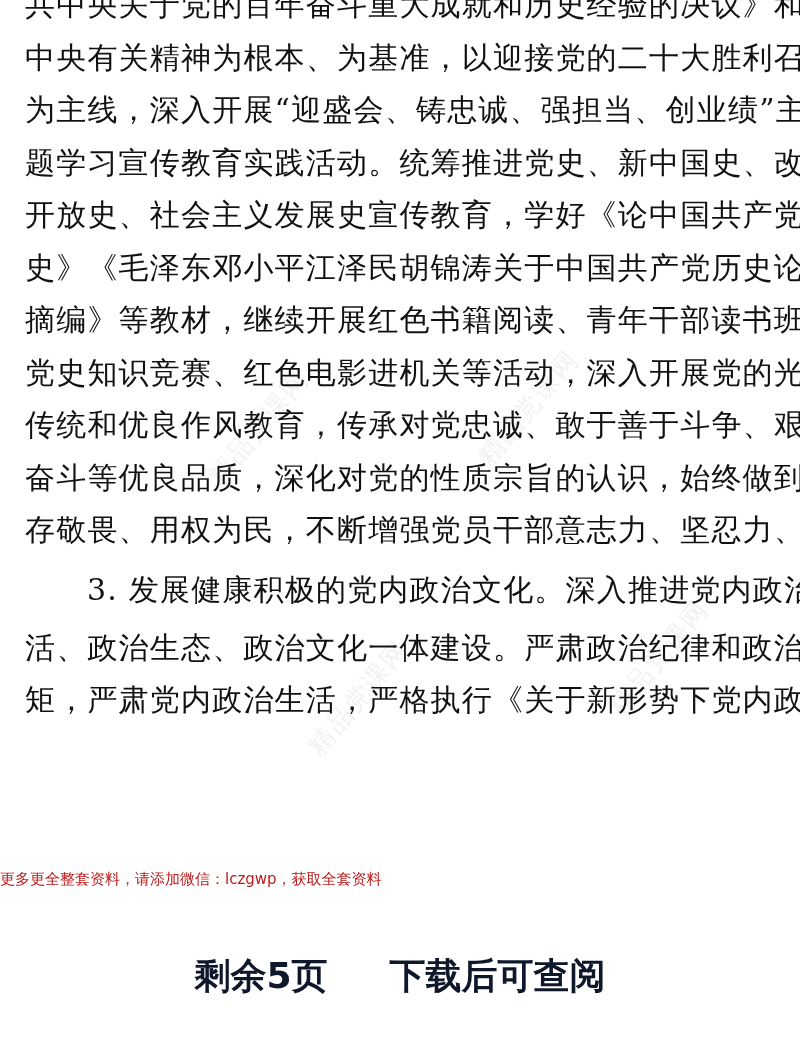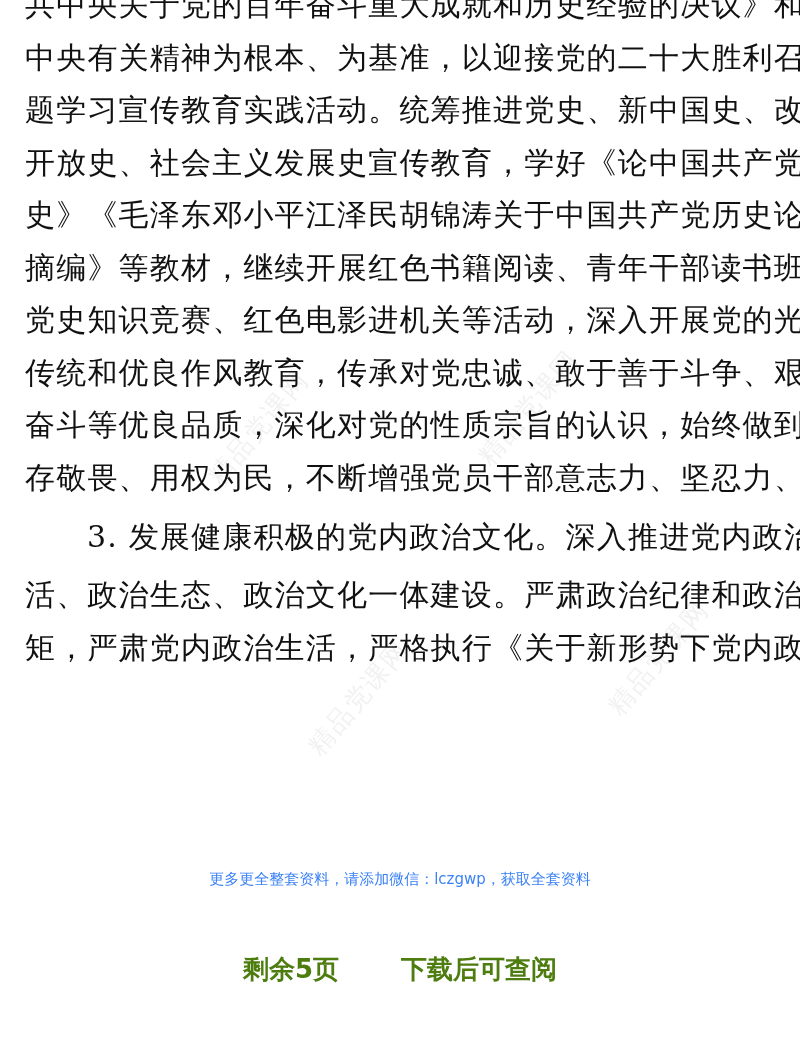--- a/index.html
+++ b/index.html
@@ -56,35 +56,35 @@
     transform-origin: left top;
     white-space: nowrap;
     pointer-events: none;
     letter-spacing: 2px;
   }
   .footer-note {
     position: absolute;
     left: 0;
     top: 870px;
     width: 800px;
-    text-align: center;
+    text-align: left;
     font-family: "DejaVu Sans", "Liberation Sans", sans-serif;
     font-size: 15px;
-    color: #3b82f6;
+    color: #b91c1c;
   }
   .remaining {
     position: absolute;
     left: 0;
     top: 952px;
     width: 800px;
     text-align: center;
     font-family: "DejaVu Sans", "Liberation Sans", sans-serif;
-    font-size: 26px;
+    font-size: 36px;
     font-weight: bold;
-    color: #4d7c0f;
+    color: #0f172a;
   }
   .remaining span {
     display: inline-block;
   }
   .remaining .gap {
     width: 62px;
   }
 </style>
 </head>
 <body>
@@ -92,20 +92,21 @@
 <div class="page">
 
   <div class="watermark" style="left:200px; top:470px;">精品党课网</div>
   <div class="watermark" style="left:470px; top:450px;">精品党课网</div>
   <div class="watermark" style="left:300px; top:740px;">精品党课网</div>
   <div class="watermark" style="left:600px; top:700px;">精品党课网</div>
 
   <div class="text-block">
     <div class="line">共中央关于党的百年奋斗重大成就和历史经验的决议》和党</div>
     <div class="line">中央有关精神为根本、为基准，以迎接党的二十大胜利召开</div>
+    <div class="line">为主线，深入开展“迎盛会、铸忠诚、强担当、创业绩”主</div>
     <div class="line">题学习宣传教育实践活动。统筹推进党史、新中国史、改革</div>
     <div class="line">开放史、社会主义发展史宣传教育，学好《论中国共产党历</div>
     <div class="line">史》《毛泽东邓小平江泽民胡锦涛关于中国共产党历史论述</div>
     <div class="line">摘编》等教材，继续开展红色书籍阅读、青年干部读书班、</div>
     <div class="line">党史知识竞赛、红色电影进机关等活动，深入开展党的光荣</div>
     <div class="line">传统和优良作风教育，传承对党忠诚、敢于善于斗争、艰苦</div>
     <div class="line">奋斗等优良品质，深化对党的性质宗旨的认识，始终做到心</div>
     <div class="line">存敬畏、用权为民，不断增强党员干部意志力、坚忍力、自</div>
 
     <div class="line indent">3. 发展健康积极的党内政治文化。深入推进党内政治生</div>

